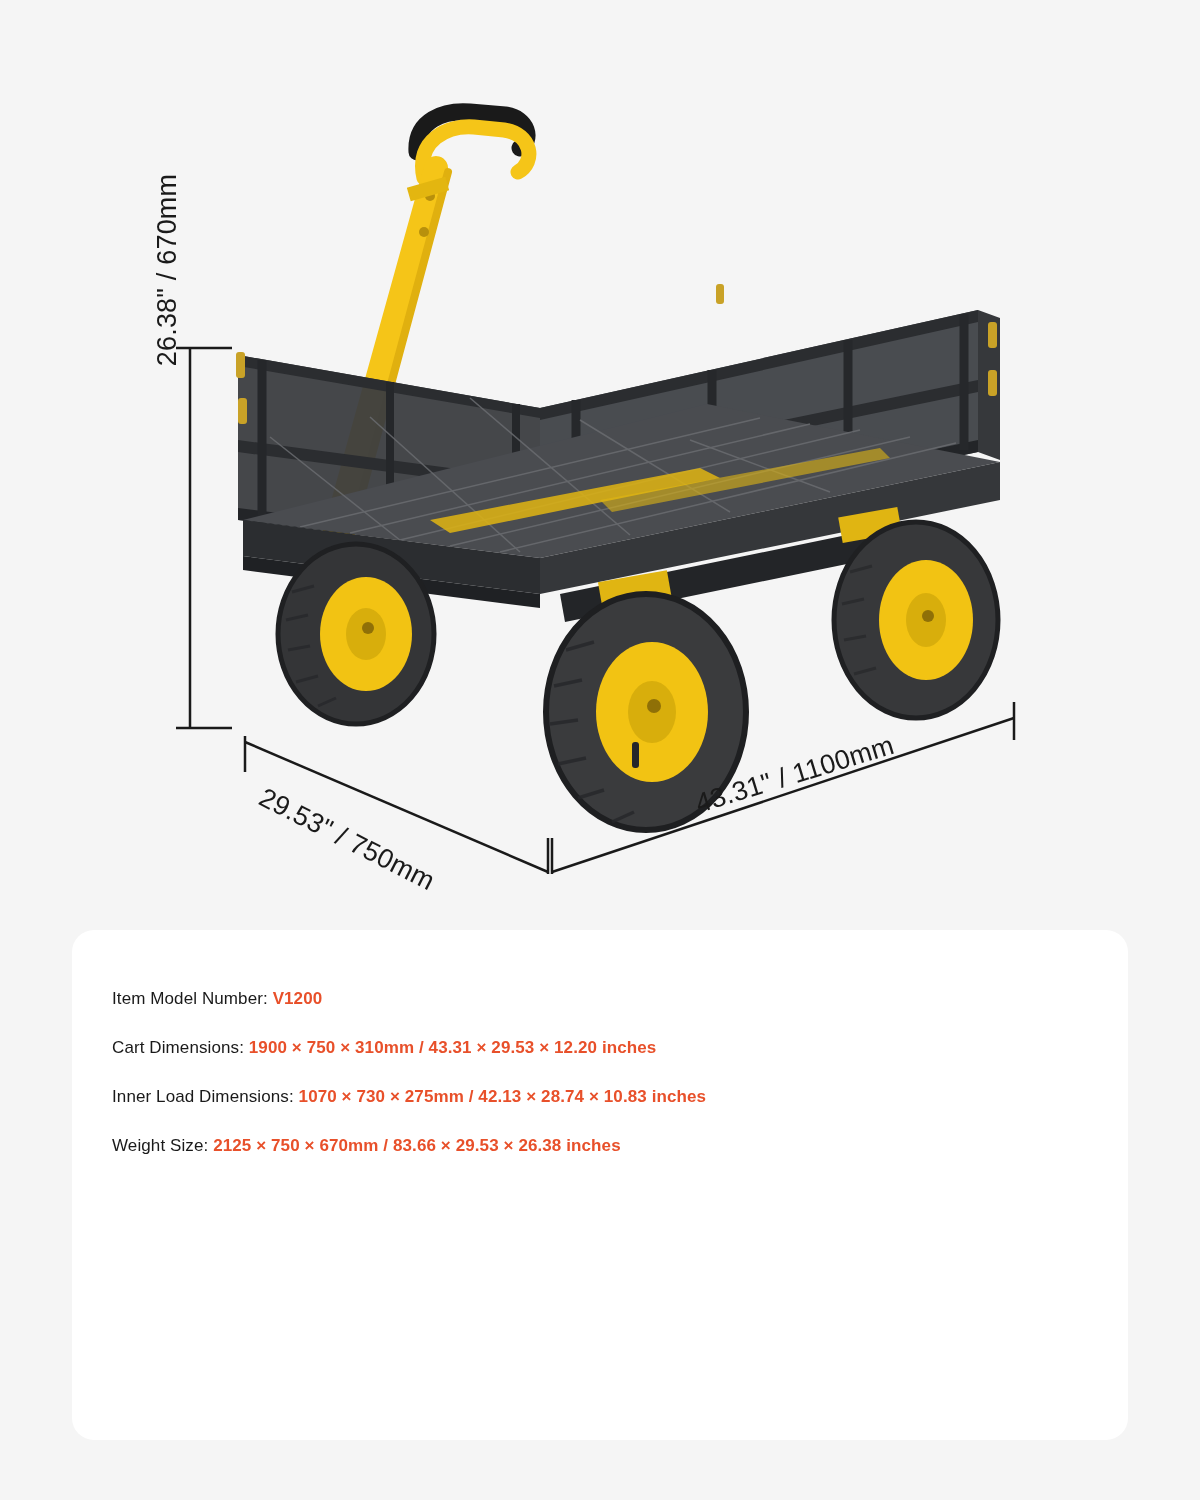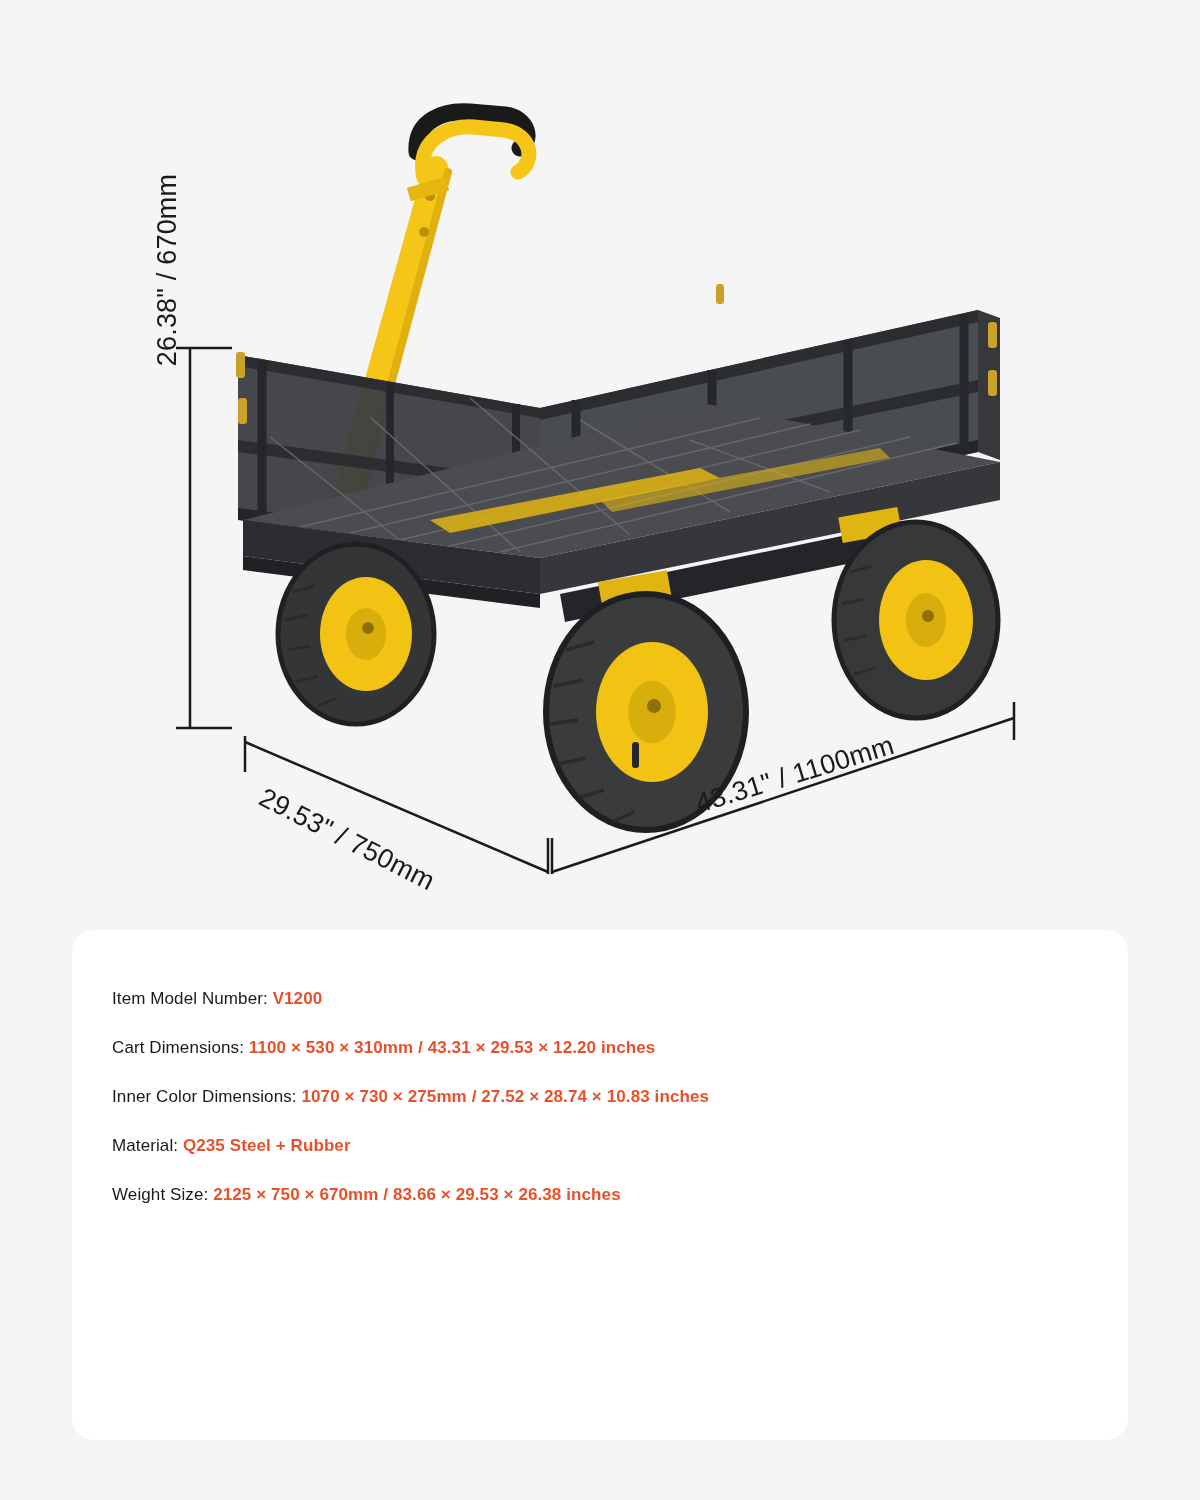--- a/index.html
+++ b/index.html
@@ -234,34 +234,30 @@
 
 <div class="spec-card">
 
   <div class="spec-row">
     <span class="spec-label">Item Model Number:</span>
     <span class="spec-value">V1200</span>
   </div>
 
   <div class="spec-row">
     <span class="spec-label">Cart Dimensions:</span>
-    <span class="spec-value">1100 × 530 × 310mm / 43.31 × 29.53 × 12.20 inches</span>
-  </div>
-
-  <div class="spec-row">
-    <span class="spec-label">Inner Color Dimensions:</span>
-    <span class="spec-value">1070 × 730 × 275mm / 27.52 × 28.74 × 10.83 inches</span>
-  </div>
-
-
-
-  <div class="spec-row">
-    <span class="spec-label">Material:</span>
-    <span class="spec-value">Q235 Steel + Rubber</span>
-  </div>
+    <span class="spec-value">1900 × 750 × 310mm / 43.31 × 29.53 × 12.20 inches</span>
+  </div>
+
+  <div class="spec-row">
+    <span class="spec-label">Inner Load Dimensions:</span>
+    <span class="spec-value">1070 × 730 × 275mm / 42.13 × 28.74 × 10.83 inches</span>
+  </div>
+
+
+
 
 
   <div class="spec-row">
     <span class="spec-label">Weight Size:</span>
     <span class="spec-value">2125 × 750 × 670mm / 83.66 × 29.53 × 26.38 inches</span>
   </div>
 
 </div>
 
 </body></html>

